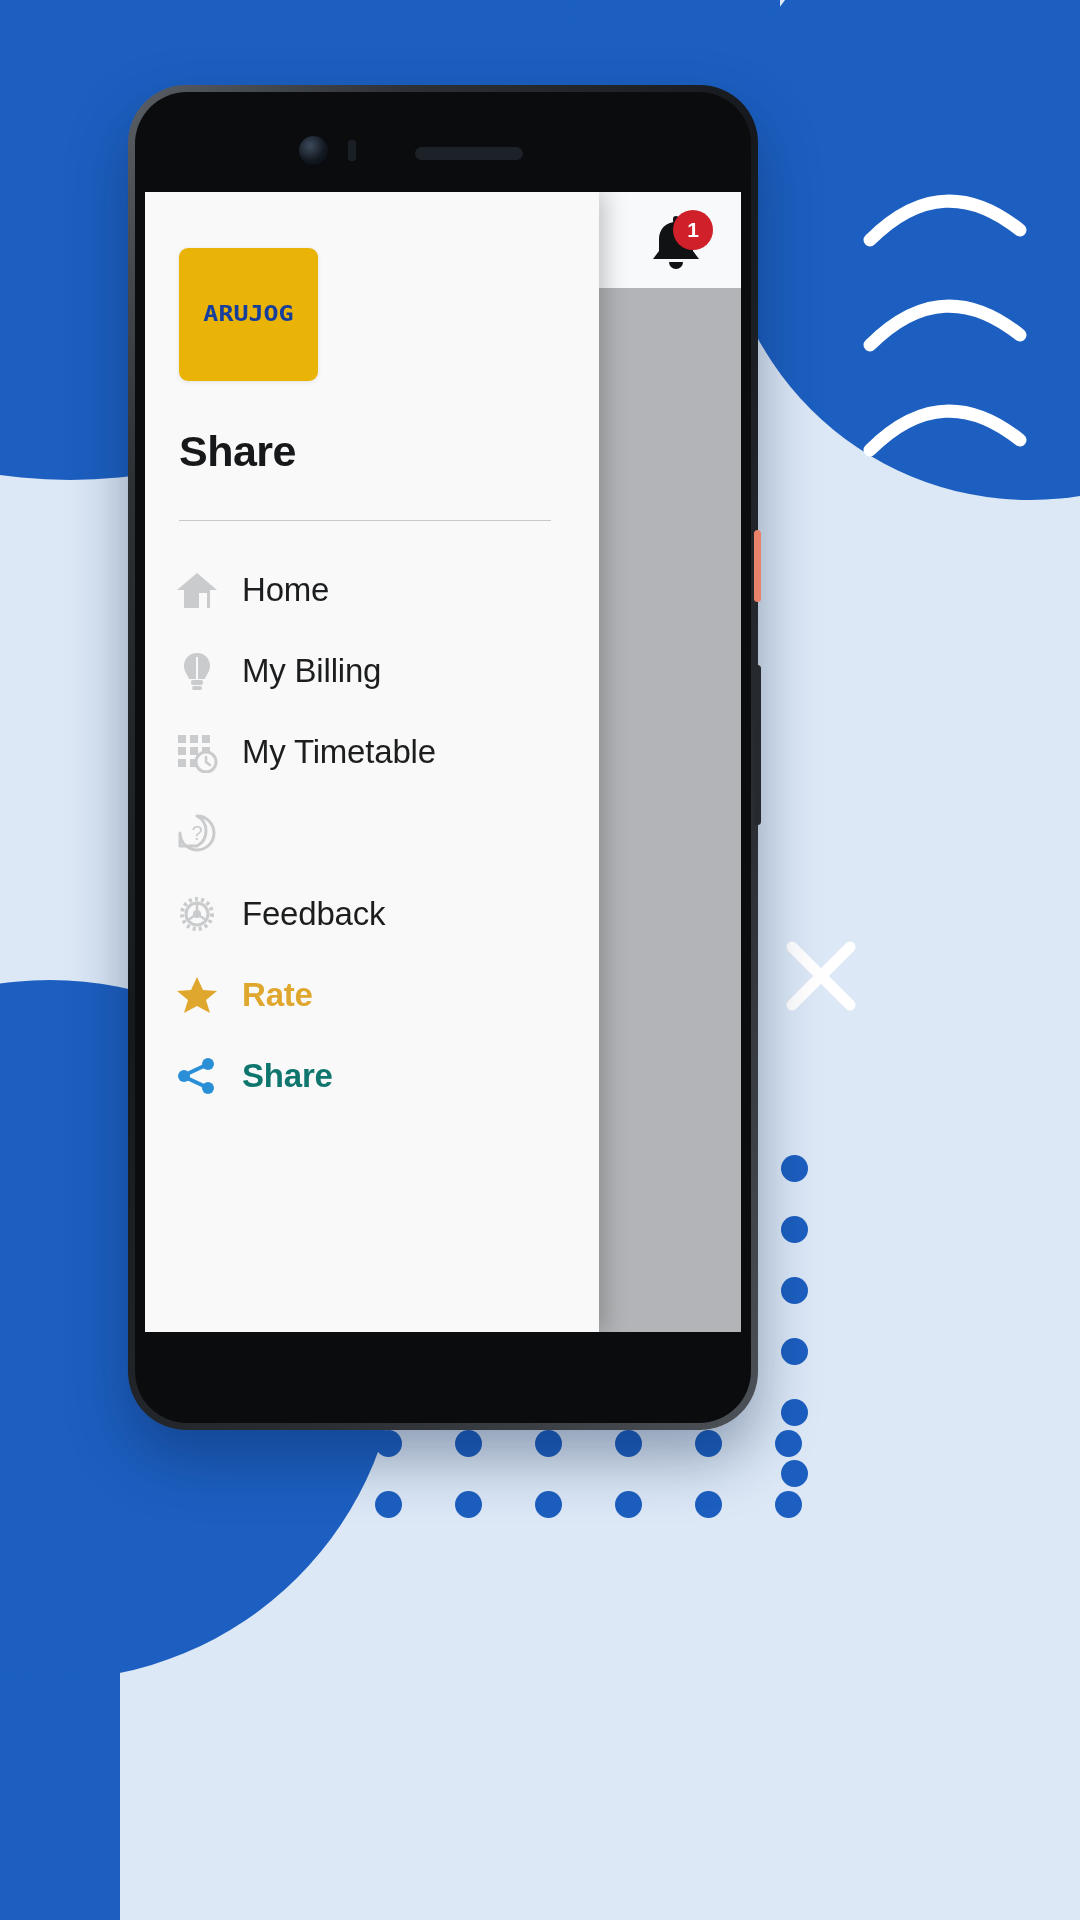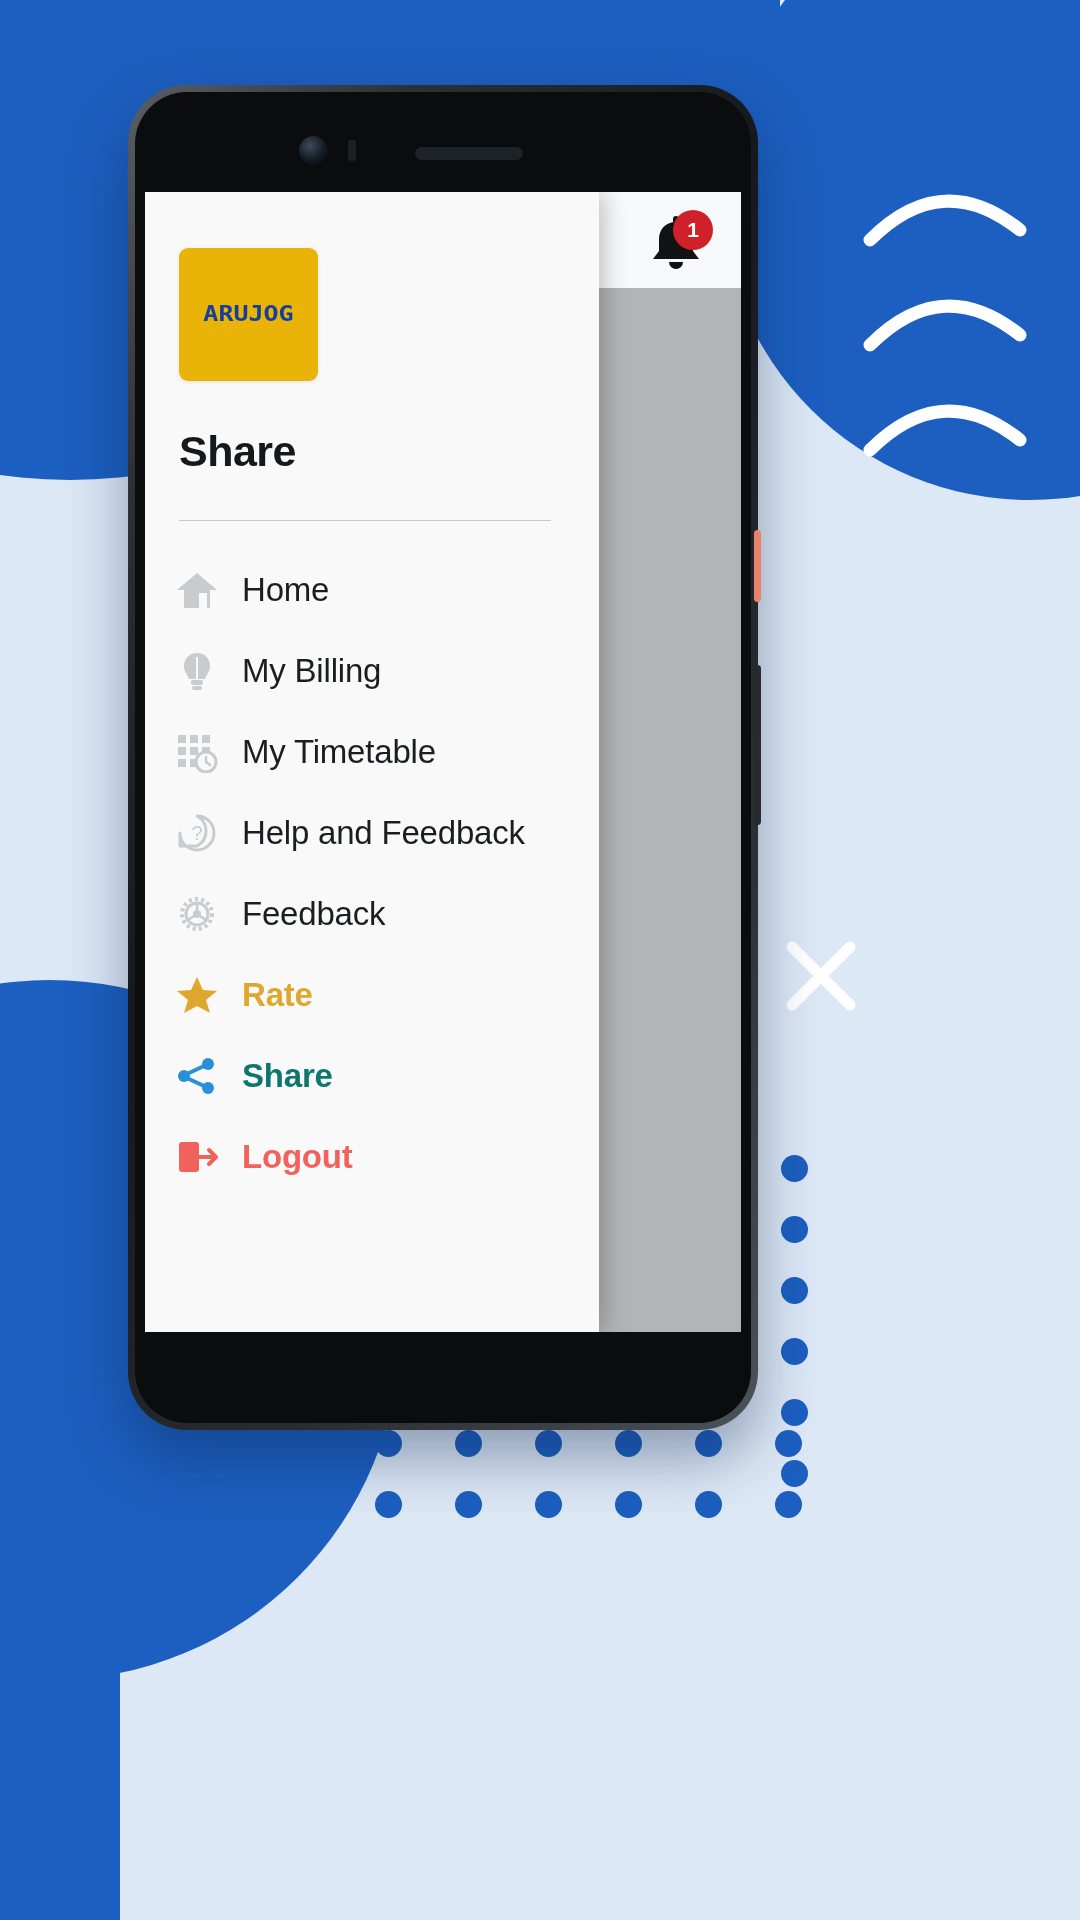--- a/index.html
+++ b/index.html
@@ -382,21 +382,20 @@
             <span class="mi-label">My Timetable</span>
           </div>
 
           <div class="menu-item">
             <span class="mi-icon">
               <svg width="44" height="42" viewBox="0 0 44 42">
                 <path d="M22 4 a17 17 0 1 1 -17 17 v13 h17 a17 17 0 0 0 0 -30 z" fill="none" stroke="#c9cbcd" stroke-width="3" stroke-linejoin="round"></path>
                 <text x="22" y="28" font-family="Liberation Sans, sans-serif" font-size="20" fill="#c9cbcd" text-anchor="middle">?</text>
               </svg>
             </span>
-            <span class="mi-label">Help and Feedback</span>
           </div>
 
 
           <div class="menu-item">
             <span class="mi-icon">
               <svg width="44" height="42" viewBox="0 0 44 42">
                 <g fill="#c9cbcd">
                   <circle cx="22" cy="21" r="15" fill="none" stroke="#c9cbcd" stroke-width="4" stroke-dasharray="3 3.2"></circle>
                   <circle cx="22" cy="21" r="11" fill="none" stroke="#c9cbcd" stroke-width="3"></circle>
                   <circle cx="22" cy="21" r="4" fill="#c9cbcd"></circle>
@@ -421,28 +420,19 @@
               <svg width="44" height="42" viewBox="0 0 44 42">
                 <circle cx="33" cy="9" r="6" fill="#2b8fd8"></circle>
                 <circle cx="33" cy="33" r="6" fill="#2b8fd8"></circle>
                 <circle cx="9" cy="21" r="6" fill="#2b8fd8"></circle>
                 <path d="M14 18 L29 11 M14 24 L29 31" stroke="#2b8fd8" stroke-width="4" stroke-linecap="round"></path>
               </svg>
             </span>
             <span class="mi-label accent-share">Share</span>
           </div>
 
-          <div class="menu-item">
-            <span class="mi-icon">
-              <svg width="44" height="42" viewBox="0 0 44 42">
-                <rect x="4" y="6" width="20" height="30" rx="3" fill="#f0625b"></rect>
-                <path d="M24 21 L40 21 M34 14 L41 21 L34 28" stroke="#f0625b" stroke-width="4" fill="none" stroke-linecap="round" stroke-linejoin="round"></path>
-              </svg>
-            </span>
-            <span class="mi-label accent-logout">Logout</span>
-          </div>
 
         </div>
       </div>
 
     </div>
   </div>
 </div>
 
 </body></html>

